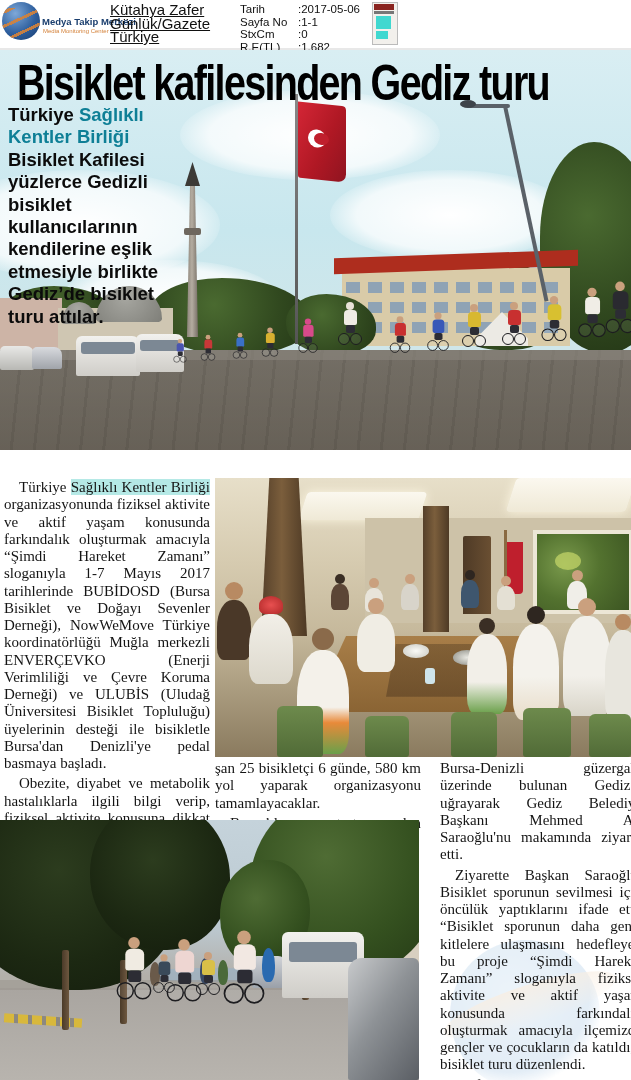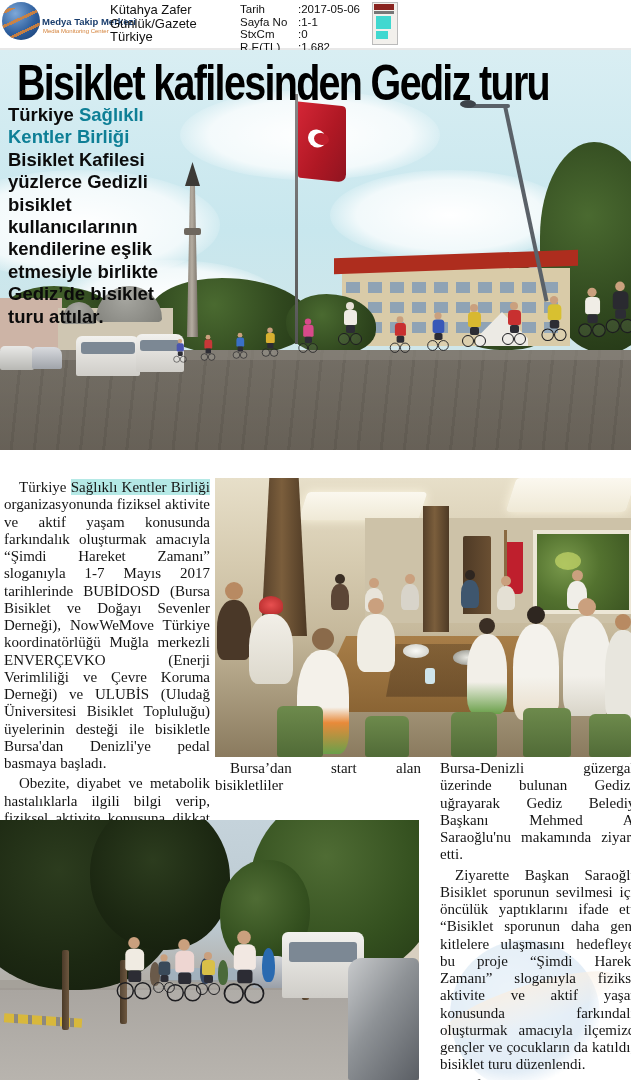--- a/index.html
+++ b/index.html
@@ -9,21 +9,21 @@
   
   .mtm-header{position:absolute;left:0;top:0;width:631px;height:48px;background:#fff;
               border-bottom:2px solid #e8e8e8;font-family:"Liberation Sans",sans-serif;}
   .globe{position:absolute;left:2px;top:2px;width:38px;height:38px;border-radius:50%;
          background:radial-gradient(circle at 35% 30%,#7ea8d8 0%,#2e5f9e 55%,#173c6e 100%);overflow:hidden;}
   .globe::before{content:"";position:absolute;left:-6px;top:6px;width:60px;height:30px;
          background:repeating-linear-gradient(-25deg,transparent 0 5px,#d#0 0);
          background:repeating-linear-gradient(-25deg,transparent 0 5px,#d4823a 5px 8px,transparent 8px 13px);opacity:.9;}
   .logo-title{position:absolute;left:42px;top:16px;font-size:9.5px;font-weight:bold;color:#1a3e6e;white-space:nowrap;}
   .logo-sub{position:absolute;left:43px;top:28px;font-size:6px;color:#d4823a;white-space:nowrap;}
-  .pub-block{position:absolute;left:110px;top:3px;font-size:13px;line-height:13.5px;color:#111;}
+  .pub-block{position:absolute;left:110px;top:3px;font-size:15px;line-height:13.5px;color:#111;text-decoration:underline;}
   .meta-block{position:absolute;left:240px;top:3px;font-size:11.5px;line-height:12.5px;color:#111;}
   .meta-row{display:flex;}
   .meta-label{width:58px;}
   .thumb{position:absolute;left:372px;top:2px;width:24px;height:41px;background:#f2f0ec;
          border:1px solid #bbb;overflow:hidden;}
   .thumb .t1{position:absolute;left:1px;top:1px;width:20px;height:6px;background:#8a2420;}
   .thumb .t2{position:absolute;left:1px;top:8px;width:20px;height:3px;background:#777;}
   .thumb .t3{position:absolute;left:3px;top:13px;width:15px;height:13px;background:#40d8d0;}
   .thumb .t4{position:absolute;left:3px;top:28px;width:12px;height:8px;background:#40d8d0;}
 
@@ -375,20 +375,21 @@
       </div>
 
     <div class="chair" style="left:62px;top:228px;width:46px;height:51px;"></div>
     <div class="chair" style="left:150px;top:238px;width:44px;height:41px;"></div>
     <div class="chair" style="left:236px;top:234px;width:46px;height:45px;"></div>
     <div class="chair" style="left:308px;top:230px;width:48px;height:49px;"></div>
     <div class="chair" style="left:374px;top:236px;width:42px;height:43px;"></div>
   </div>
 
   <div class="col col2">
+      <p class="noindent"><span>şan 25 bisikletçi 6 günde, 580 km yol yaparak organizasyonu tamamlayacaklar.</span></p>
       <p><span>Bursa’dan start alan bisikletliler</span></p>
     </div>
 
   <div class="watermark">
       <div class="wm1"></div>
       <div class="wm2"></div>
     </div>
   <div class="col col3">
       <p class="noindent"><span>Bursa-Denizli güzergahı üzerinde bulunan Gediz’e uğrayarak Gediz Belediye Başkanı Mehmed Ali Saraoğlu'nu makamında ziyaret etti.</span></p>
       <p><span>Ziyarette Başkan Saraoğlu; Bisiklet sporunun sevilmesi için öncülük yaptıklarını ifade etti. “Bisiklet sporunun daha geniş kitlelere ulaşmasını hedefleyen bu proje “Şimdi Hareket Zamanı” sloganıyla fiziksel aktivite ve aktif yaşam konusunda farkındalık oluşturmak amacıyla ilçemizde gençler ve çocukların da katıldığı bisiklet turu düzenlendi.</span></p>

